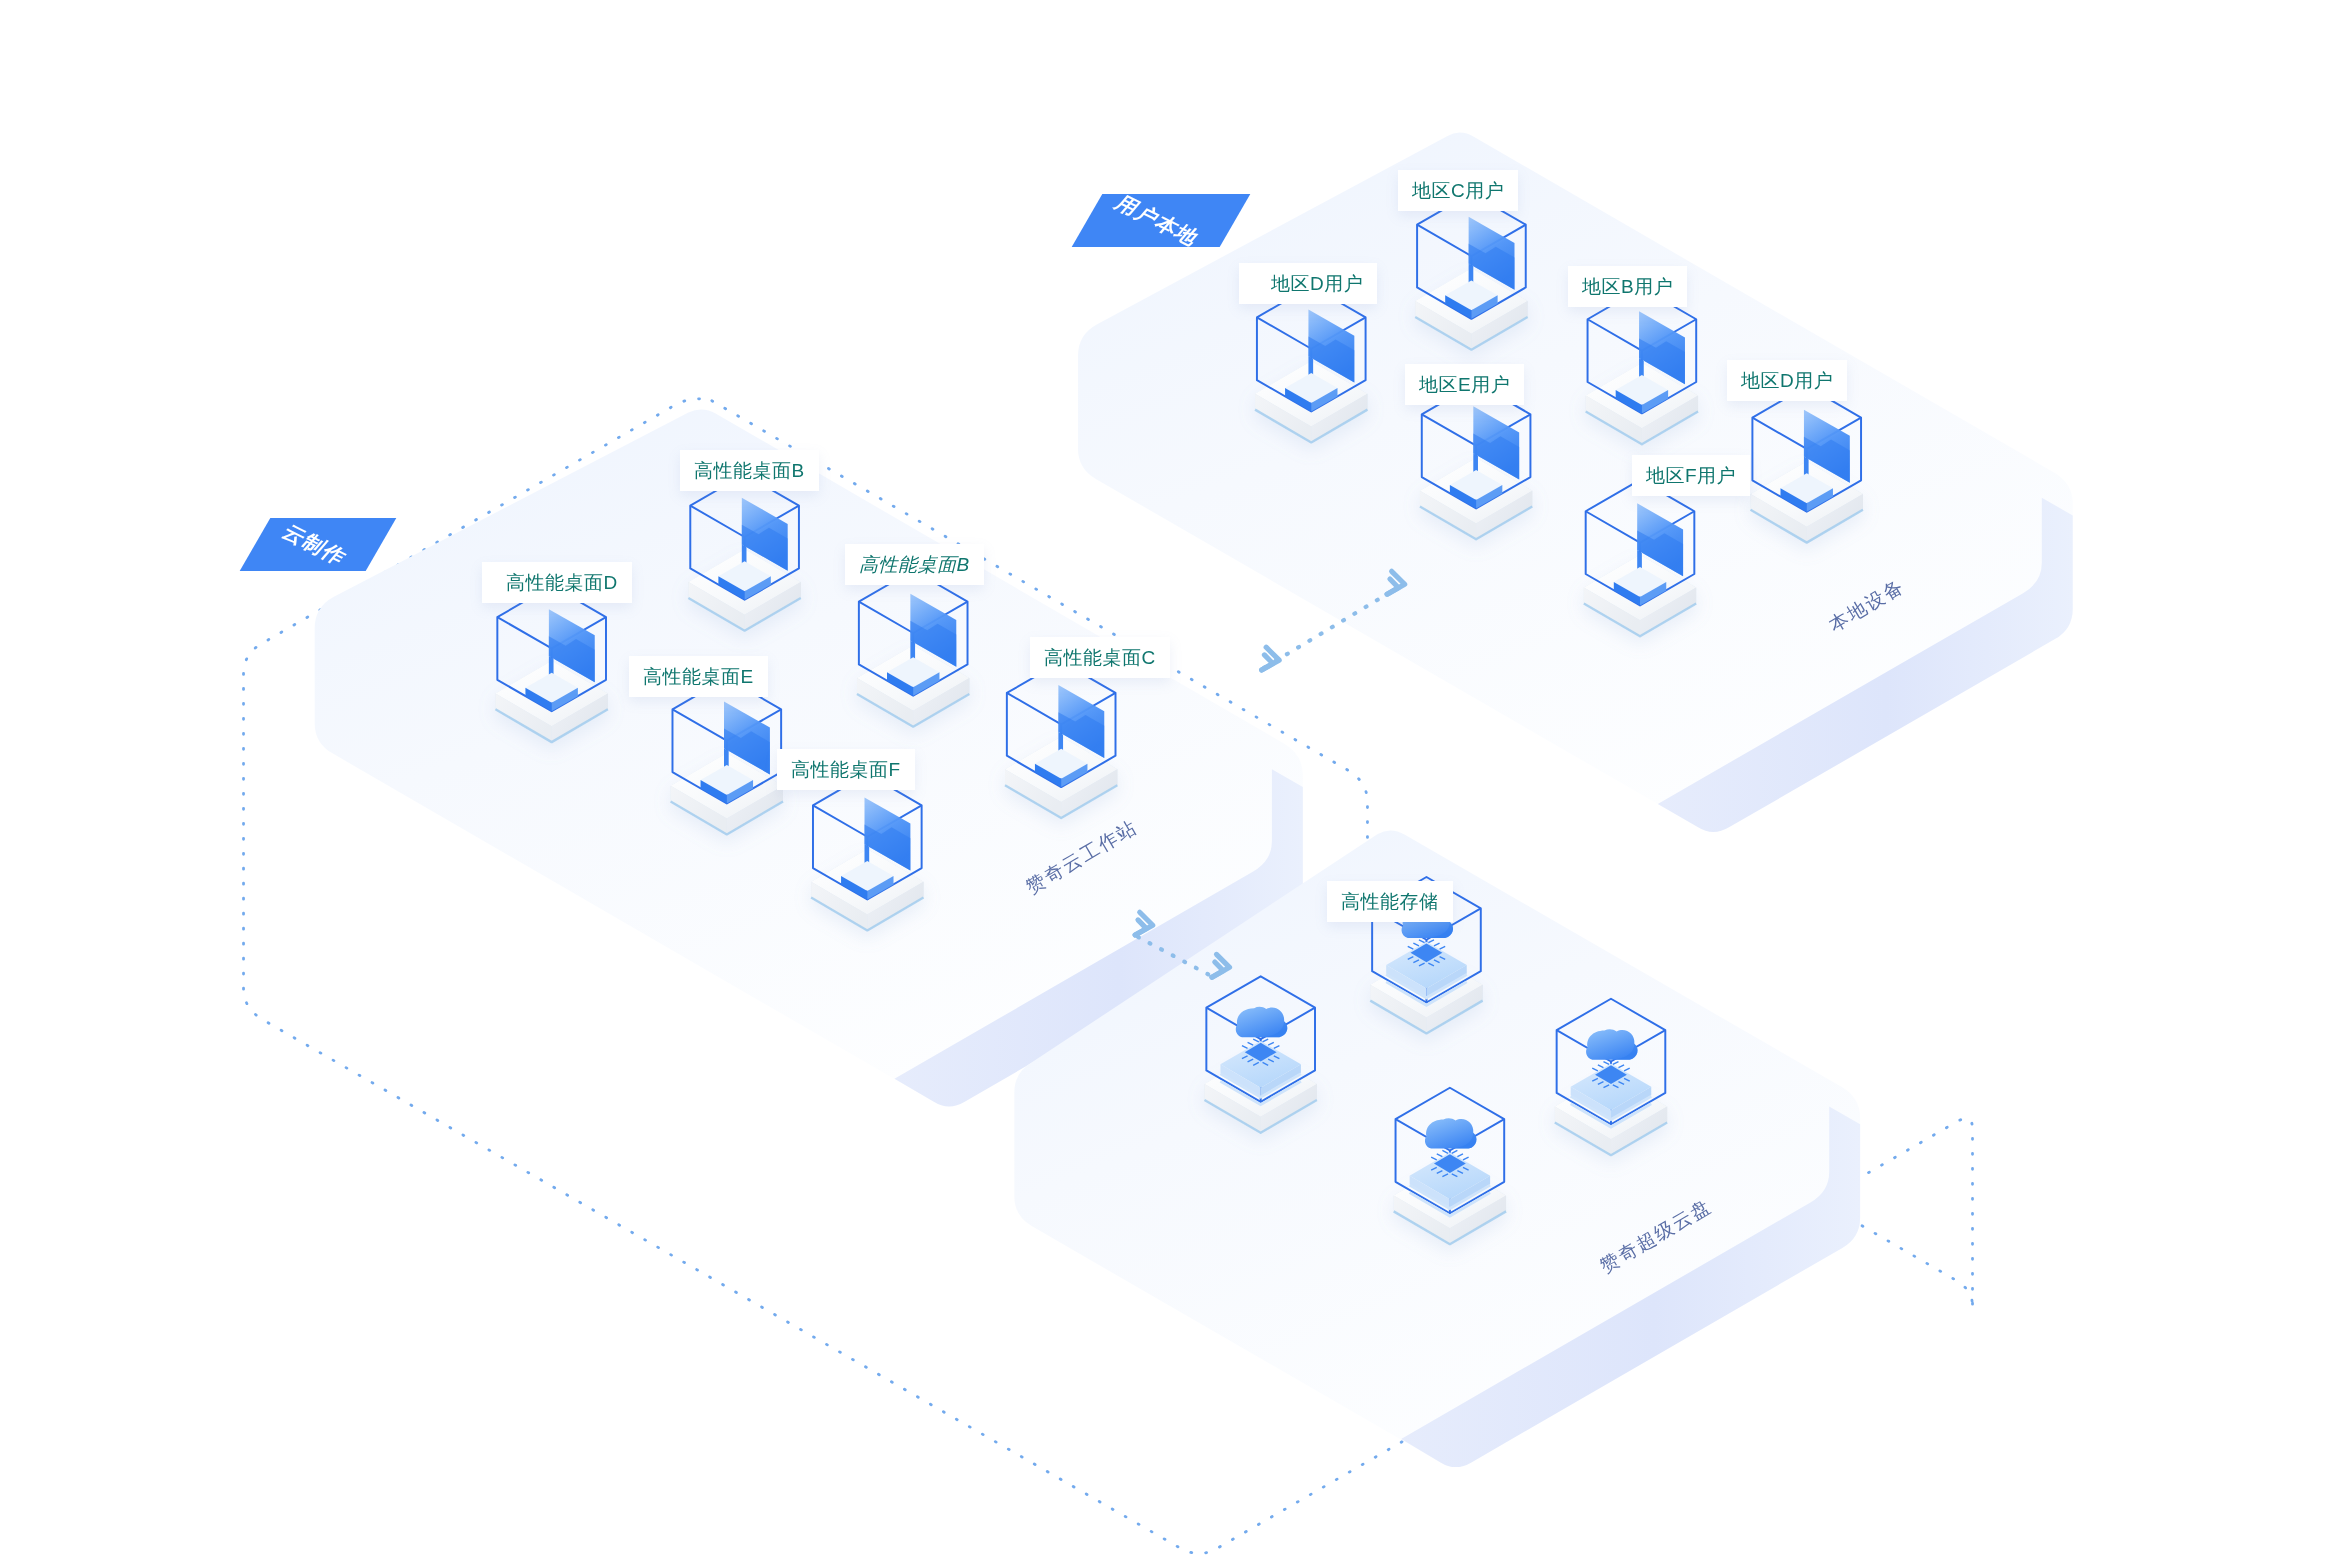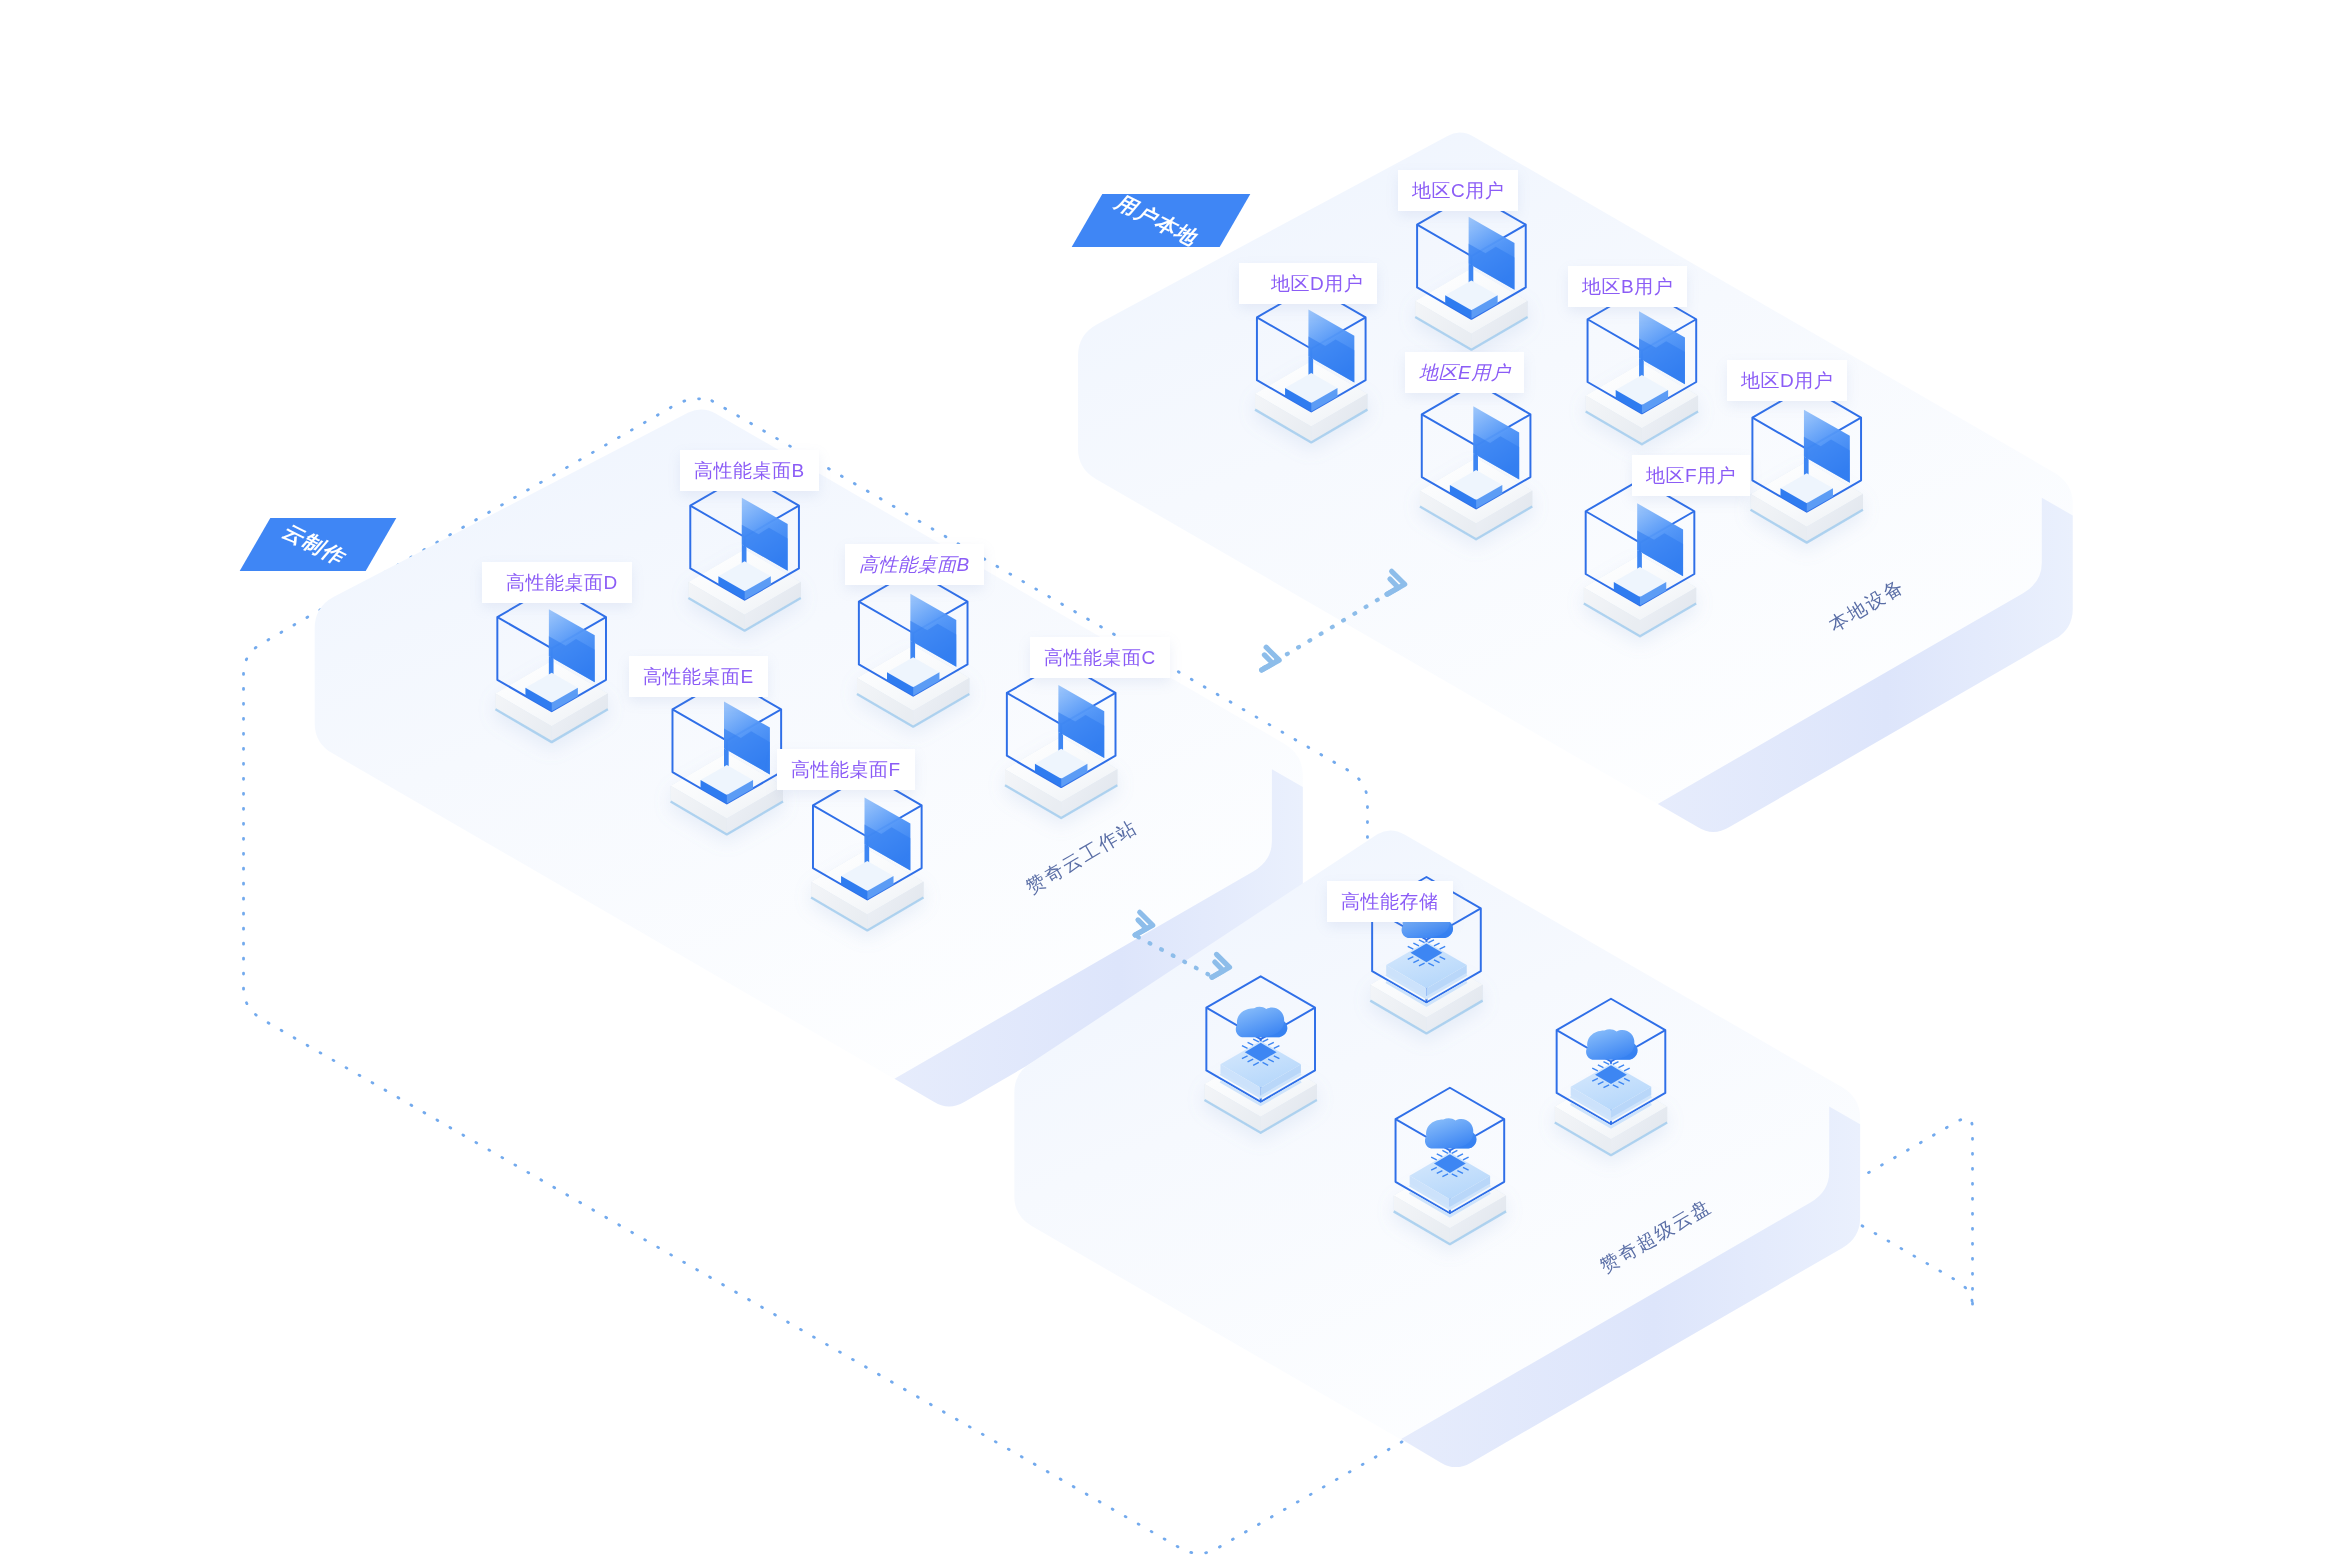--- a/index.html
+++ b/index.html
@@ -8,21 +8,21 @@
     font-family:"Liberation Sans","DejaVu Sans",sans-serif;
     background:#ffffff;
   }
   #stage{position:absolute;inset:0;width:2342px;height:1562px;}
   svg.layer{position:absolute;left:0;top:0;width:2342px;height:1562px;overflow:visible;}
 
   
   .chip{
     position:absolute;
     background:#ffffff;
-    color:#8b5cf6;
+    color:#0f766e;
     font-size:19px;
     line-height:1;
     padding:10.8px 14px 11.7px 14px;
     white-space:nowrap;
     letter-spacing:0.5px;
     box-shadow:0 4.7px 12px rgba(120,145,200,.13);
     z-index:40;
   }
 
   
@@ -282,20 +282,20 @@
   <div class="chip" style="left:680px;top:450px;">高性能桌面B</div>
   <div class="chip" style="left:482px;top:562px;padding-left:24px;">高性能桌面D</div>
   <div class="chip" style="left:845px;top:544px;font-style:italic;">高性能桌面B</div>
   <div class="chip" style="left:629px;top:656px;text-align:center;">高性能桌面E</div>
   <div class="chip" style="left:1030px;top:637px;">高性能桌面C</div>
   <div class="chip" style="left:777px;top:749px;">高性能桌面F</div>
 
   <div class="chip" style="left:1398px;top:170px;">地区C用户</div>
   <div class="chip" style="left:1239px;top:263px;padding-left:32px;">地区D用户</div>
   <div class="chip" style="left:1568px;top:266px;">地区B用户</div>
-  <div class="chip" style="left:1405px;top:352px;font-style:italic;">地区E用户</div>
+  <div class="chip" style="left:1405px;top:364px;">地区E用户</div>
   <div class="chip" style="left:1727px;top:360px;">地区D用户</div>
   <div class="chip" style="left:1632px;top:455px;">地区F用户</div>
 
   <div class="chip" style="left:1327px;top:881px;">高性能存储</div>
 
 </div>
 
 
 </body></html>

